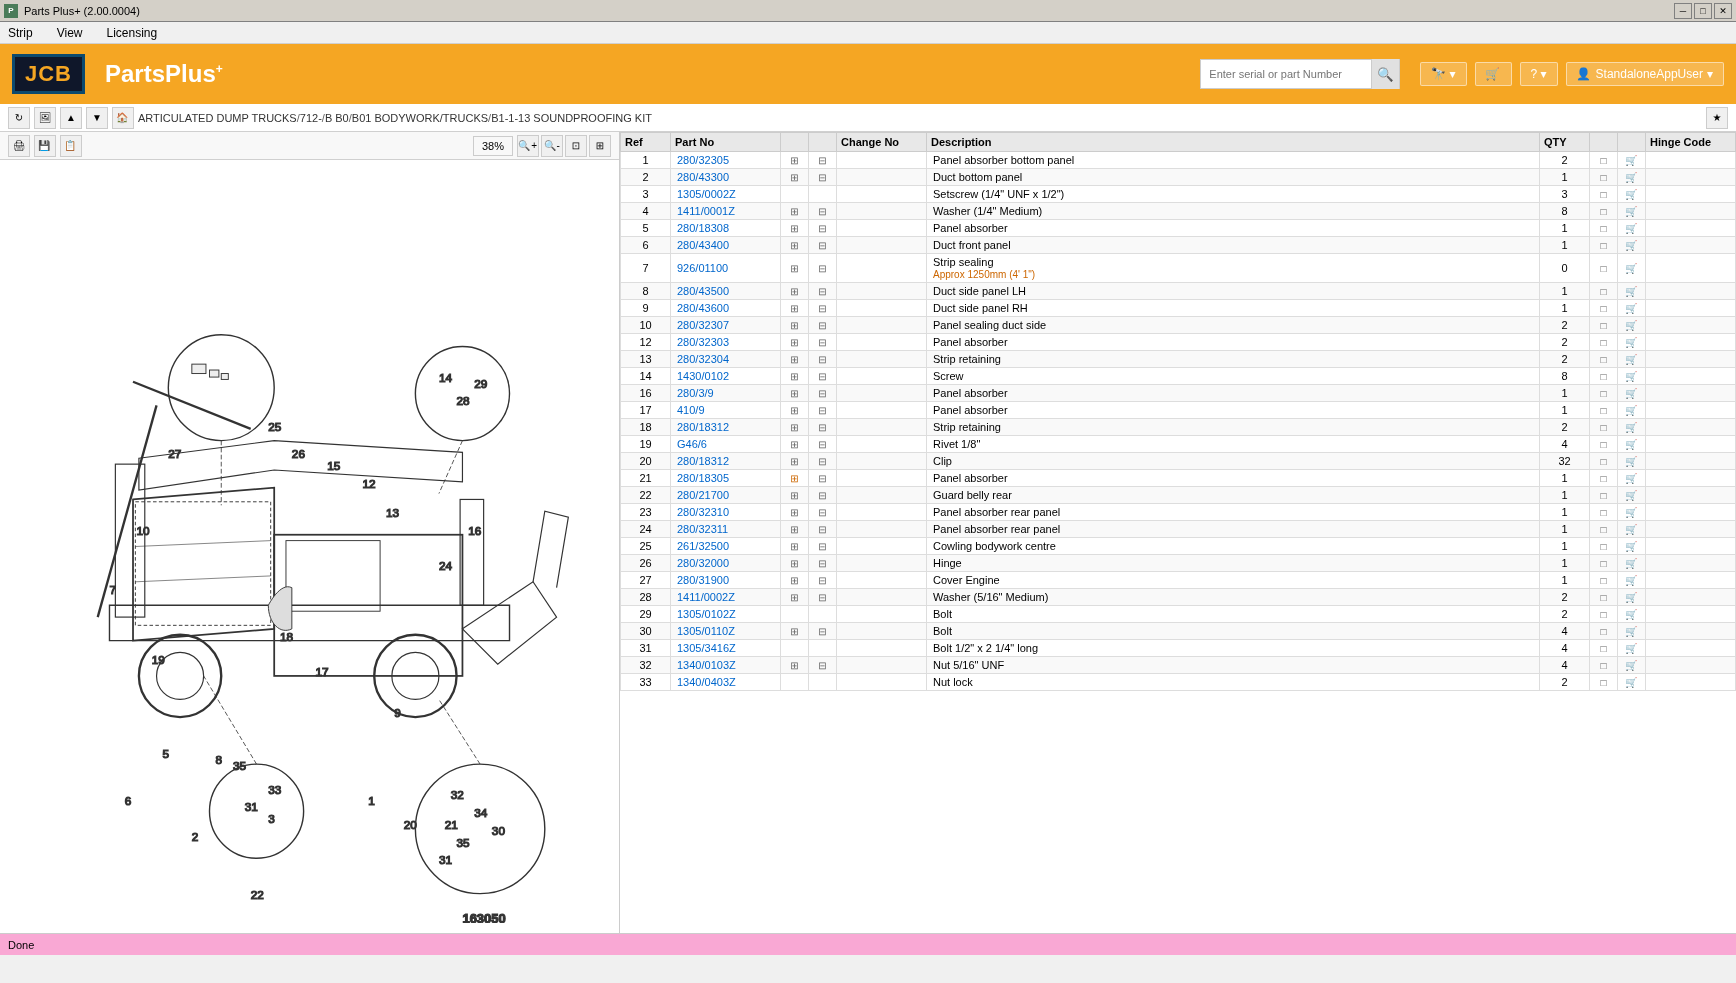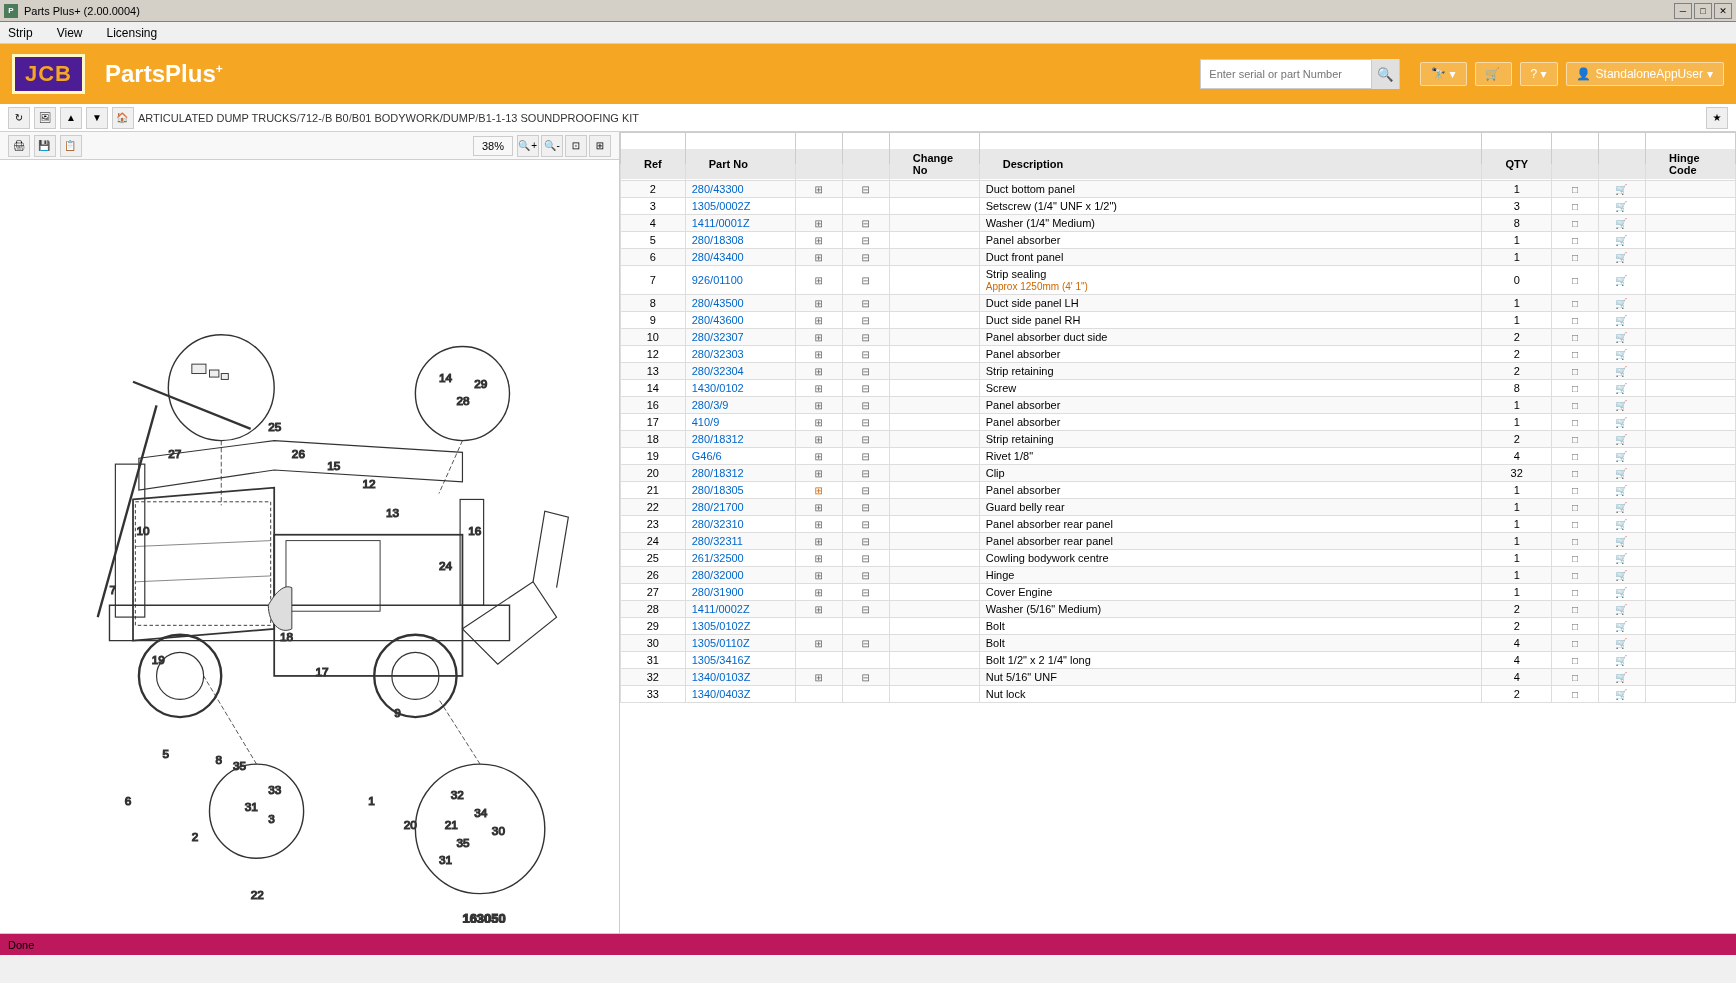--- a/index.html
+++ b/index.html
@@ -35,26 +35,26 @@
     
     .top-bar {
       background: #f5a623;
       height: 60px;
       display: flex;
       align-items: center;
       padding: 0 12px;
       gap: 20px;
     }
     .jcb-logo {
-      background: #4c1d95;
+      background: #0f172a;
       color: #f5a623;
       font-size: 22px;
       font-weight: 900;
       padding: 4px 10px;
-      border: 3px solid #fef9c3;
+      border: 3px solid #0c4a6e;
       letter-spacing: 1px;
     }
     .parts-plus-text {
       color: white;
       font-size: 24px;
       font-weight: bold;
     }
     .parts-plus-text sup { font-size: 12px; }
     .search-bar {
       display: flex;
@@ -183,41 +183,41 @@
       background: white;
     }
     .parts-table {
       width: 100%;
       border-collapse: collapse;
       font-size: 11px;
     }
     .parts-table th {
       background: #e8e8e8;
       border: 1px solid #ccc;
-      padding: 3px 23px;
+      padding: 3px 4px;
       text-align: left;
       font-weight: bold;
       position: sticky;
-      top: 16px;
+      top: 0;
       z-index: 10;
     }
     .parts-table td {
       border: 1px solid #ddd;
       padding: 2px 6px;
       white-space: nowrap;
     }
     .parts-table tr:nth-child(even) td { background: #f9f9f9; }
     .part-link { color: #0066cc; text-decoration: none; cursor: pointer; }
     .icon-cell { text-align: center; }
     .orange-text { color: #cc6600; font-size: 10px; }
     .qty-col { text-align: center; }
 
     
     .status-bar {
-      background: #be185d;
+      background: #f9a8d4;
       height: 22px;
       border-top: 1px solid #ccc;
       display: flex;
       align-items: center;
       padding: 0 8px;
       font-size: 11px;
     }
 
     
     .parts-panel::-webkit-scrollbar { width: 14px; }
@@ -272,21 +272,21 @@
   <button class="nav-btn" title="Up">▲</button>
   <button class="nav-btn" title="Down">▼</button>
   <button class="nav-btn" title="Home">🏠</button>
   <div class="breadcrumb">
     <span>ARTICULATED DUMP TRUCKS</span>
     <span class="breadcrumb-sep">/</span>
     <span>712-</span>
     <span class="breadcrumb-sep">/</span>
     <span>B B0</span>
     <span class="breadcrumb-sep">/</span>
-    <span>B01 BODYWORK/DUMP</span>
+    <span>B01 BODYWORK/TRUCKS</span>
     <span class="breadcrumb-sep">/</span>
     <span>B1-1-13 SOUNDPROOFING KIT</span>
   </div>
   <button class="nav-btn star-btn" title="Favorite">★</button>
 </div>
 
 <div class="main-content">
 
   <div class="diagram-panel">
 
@@ -520,21 +520,21 @@
       <td class="icon-cell"><span style="font-size:10px;color:#666">□</span></td>
       <td class="icon-cell"><span style="font-size:10px;color:#666">🛒</span></td>
       <td></td>
     </tr>
           <tr>
       <td style="text-align:center">10</td>
       <td><a class="part-link">280/32307</a></td>
       <td class="icon-cell"><span style="font-size:10px;color:#666">⊞</span></td>
       <td class="icon-cell"><span style="font-size:10px;color:#666">⊟</span></td>
       <td></td>
-      <td>Panel absorber duct side</td>
+      <td>Panel sealing duct side</td>
       <td class="qty-col">2</td>
       <td class="icon-cell"><span style="font-size:10px;color:#666">□</span></td>
       <td class="icon-cell"><span style="font-size:10px;color:#666">🛒</span></td>
       <td></td>
     </tr>
           <tr>
       <td style="text-align:center">12</td>
       <td><a class="part-link">280/32303</a></td>
       <td class="icon-cell"><span style="font-size:10px;color:#666">⊞</span></td>
       <td class="icon-cell"><span style="font-size:10px;color:#666">⊟</span></td>

